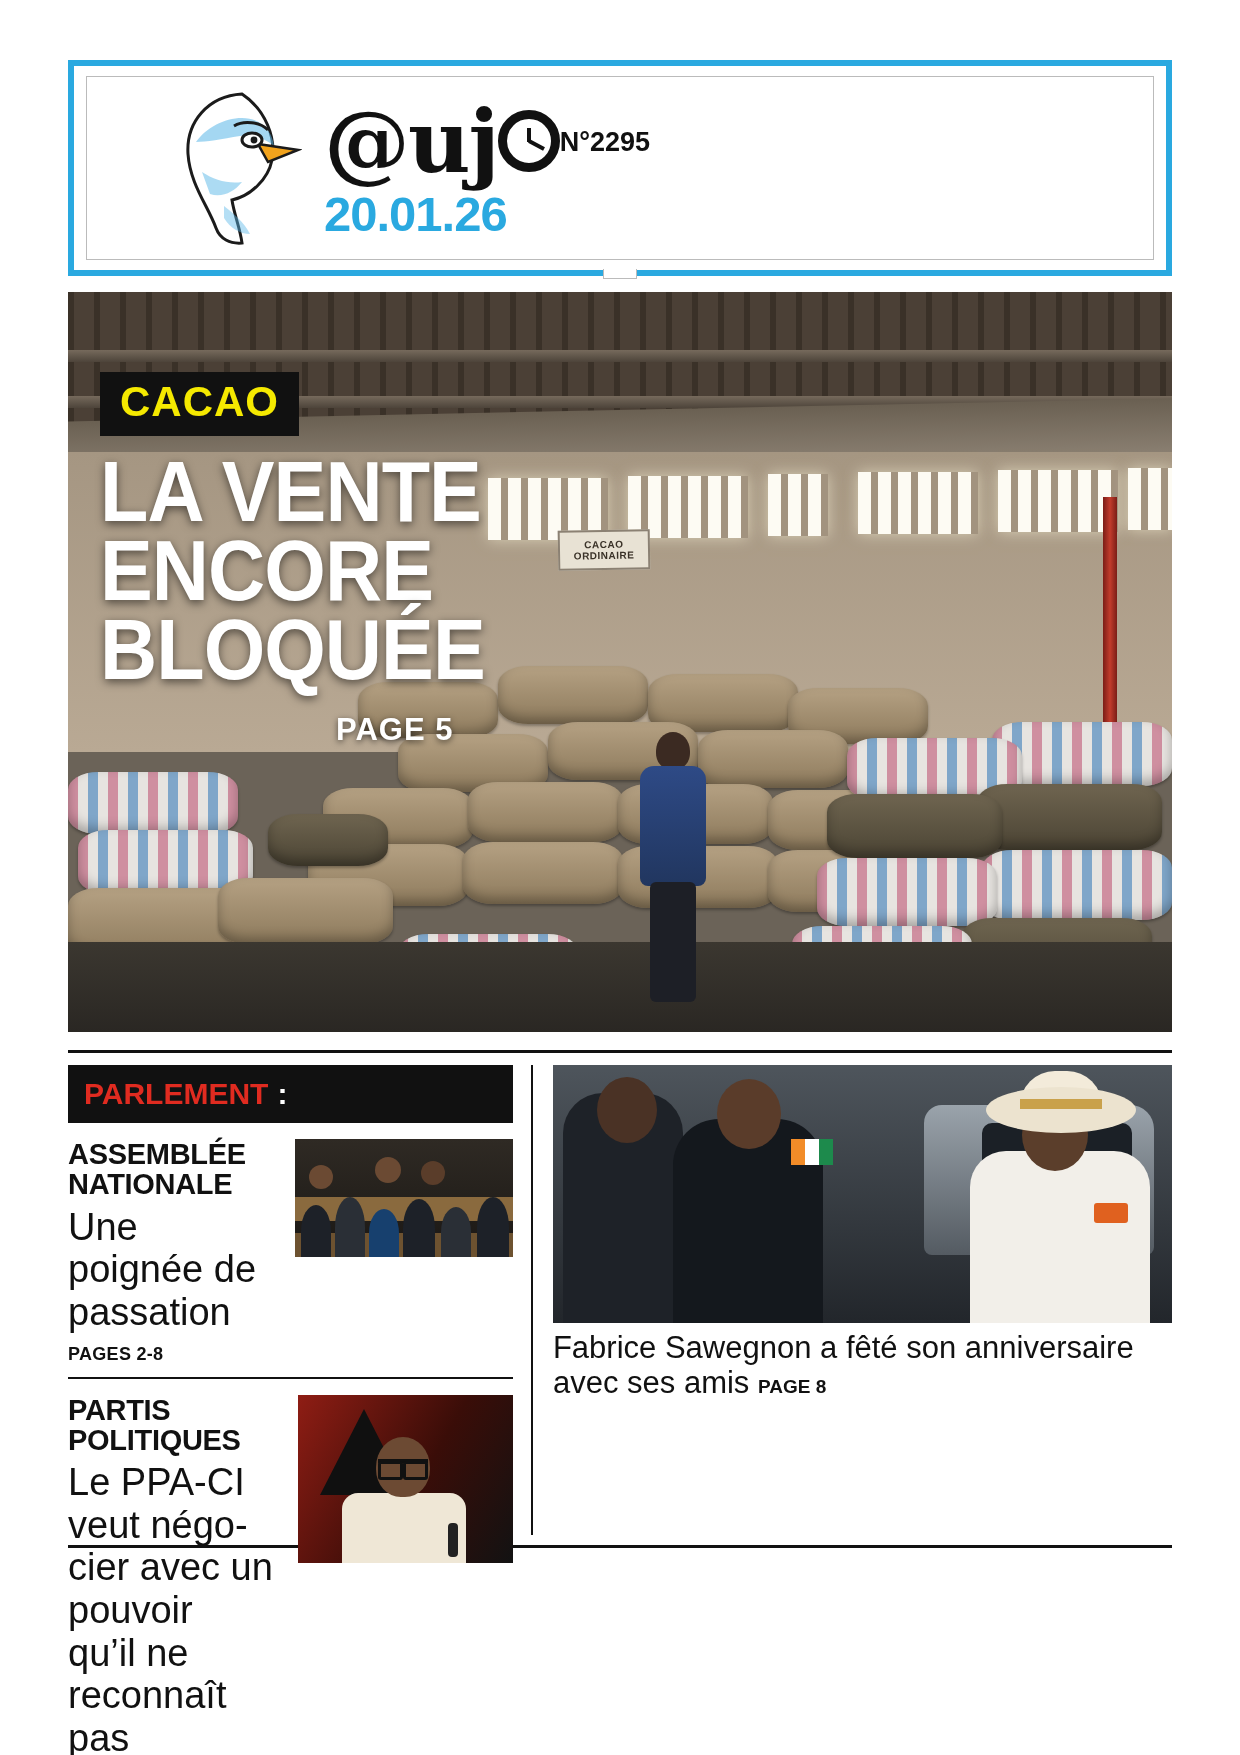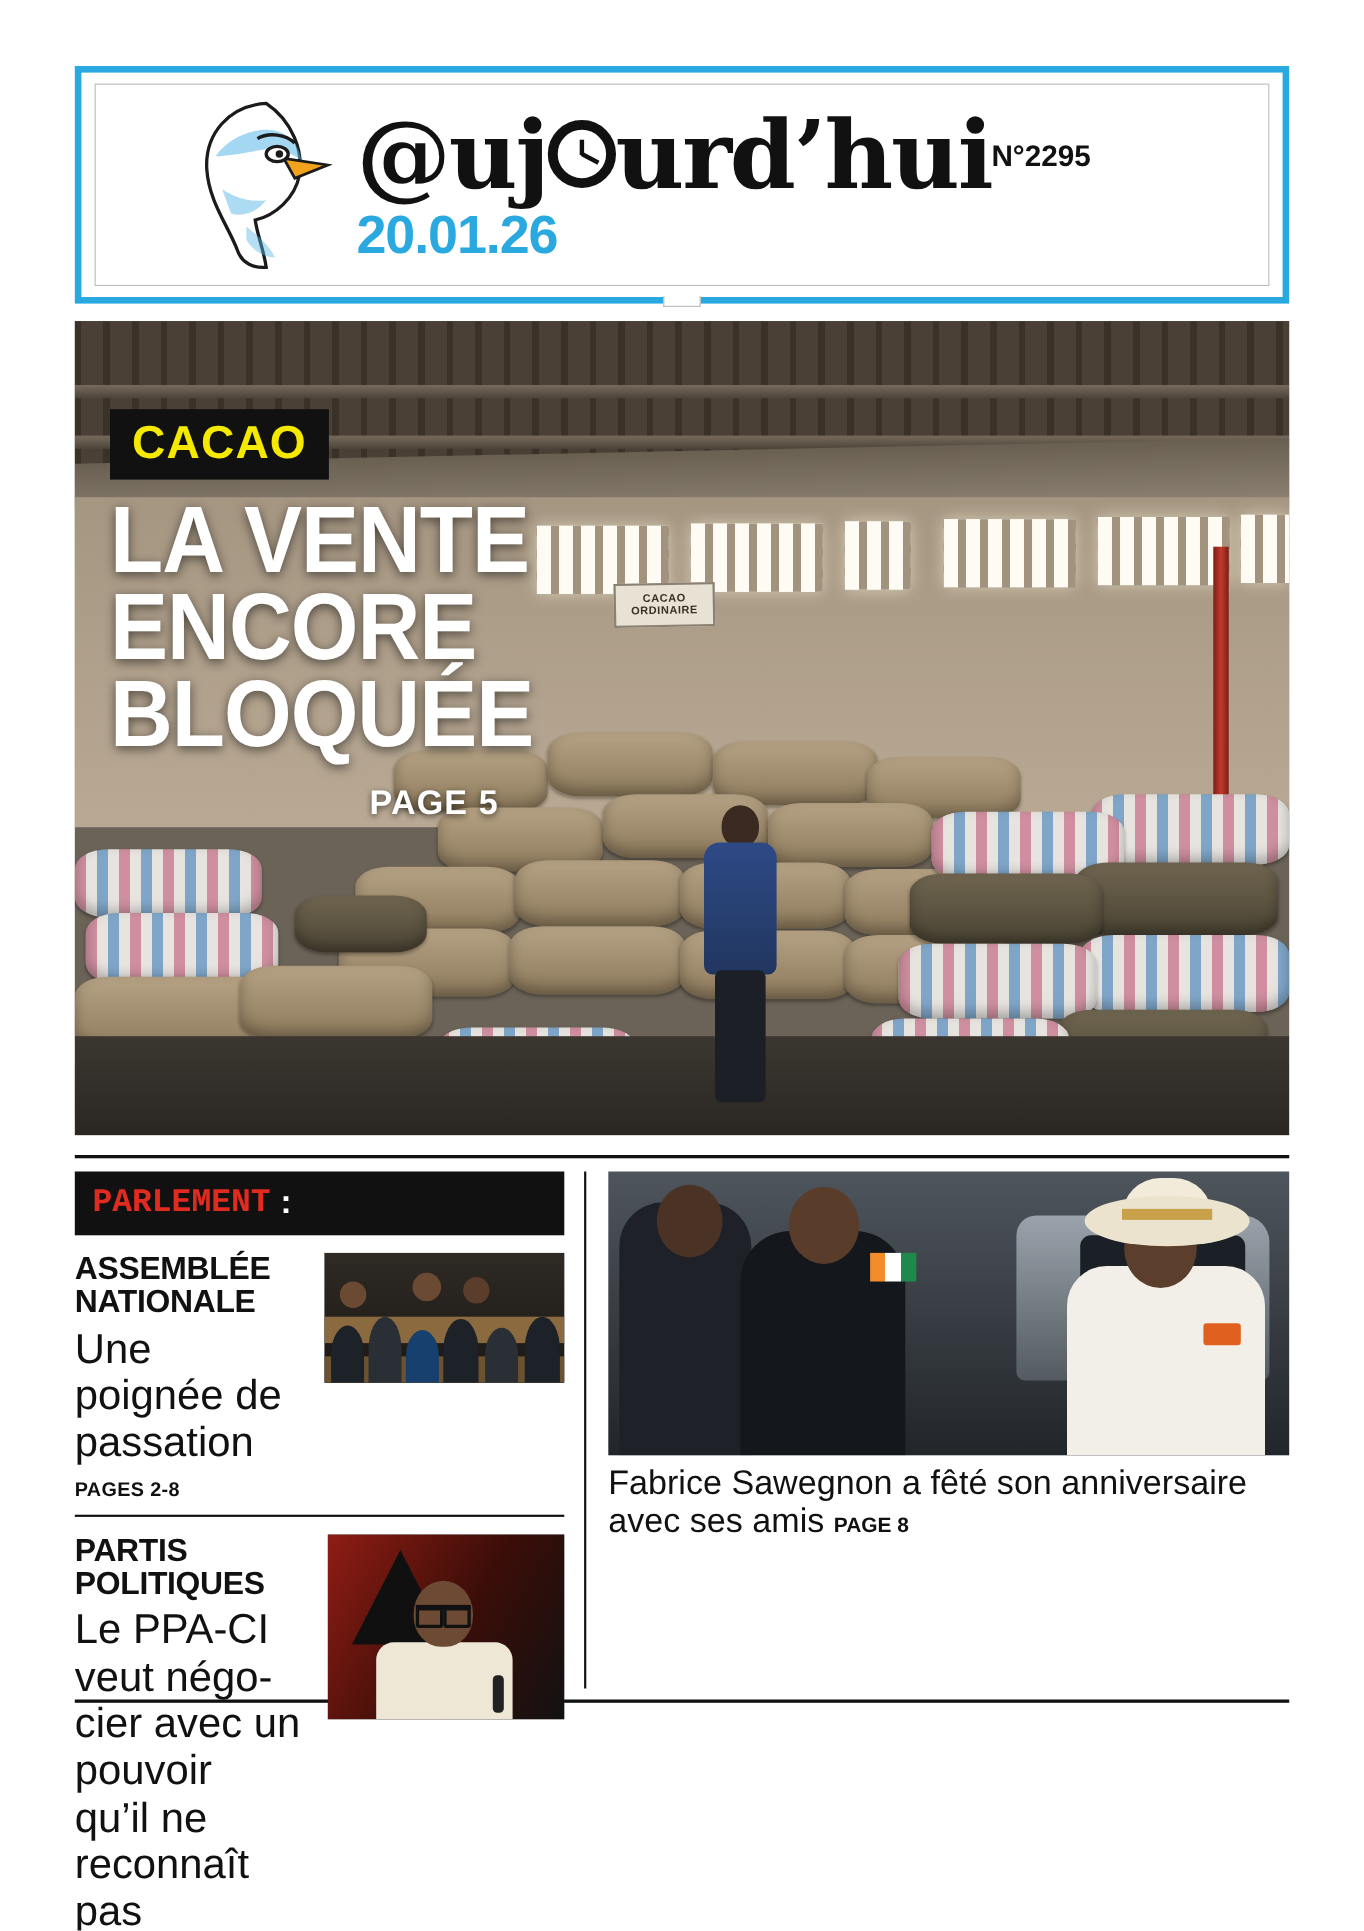--- a/index.html
+++ b/index.html
@@ -239,21 +239,21 @@
     background: #111;
     color: #fff;
     display: flex;
     align-items: center;
     gap: 9px;
     padding: 12px 16px;
     font-weight: bold;
     font-size: 30px;
     white-space: nowrap;
   }
-  .banner .red { color: #e02b20; font-family: Liberation Mono, monospace; }
+  .banner .red { color: #e02b20; }
   .banner .sep { color: #fff; }
 
   .story {
     display: flex;
     gap: 14px;
     padding: 16px 0 12px 0;
   }
   .story + .rule-mid { border-top: 2px solid #111; }
   .story-text { flex: 1 1 auto; }
   .story-kicker {
@@ -346,21 +346,20 @@
     </div>
 
     <div class="title-block">
       <div class="logo-row">
         <span class="logo-text">@uj</span>
         <span class="clock-o">
           <span class="ring"></span>
             <span class="hand-h"></span>
             <span class="hand-m"></span>
         </span>
-        <span class="logo-text">urd’hui</span>
         <span class="issue-no">N°2295</span>
       </div>
       <div class="sub-row">
         <div class="date">20.01.26</div>
       </div>
     </div>
     <div class="masthead-notch"></div>
   </div>
 
   <div class="lead">

